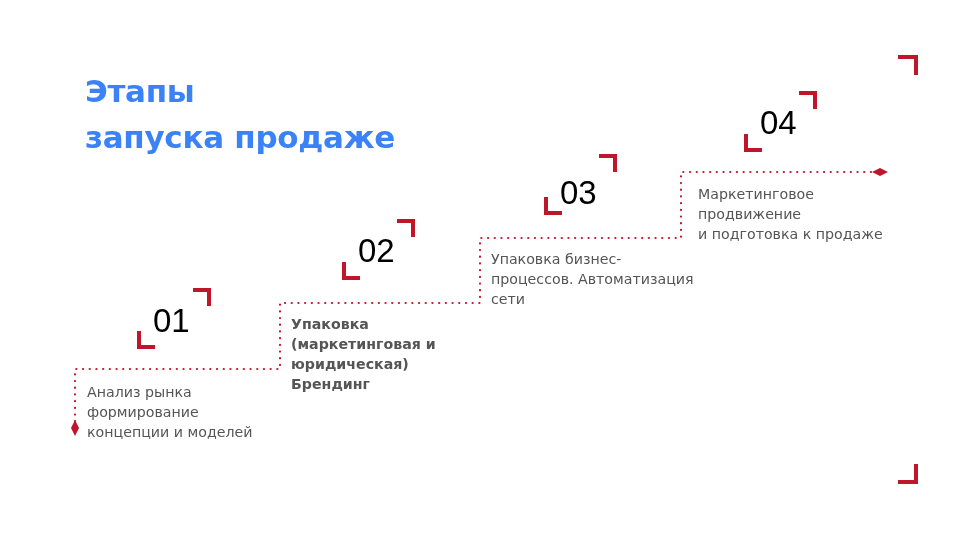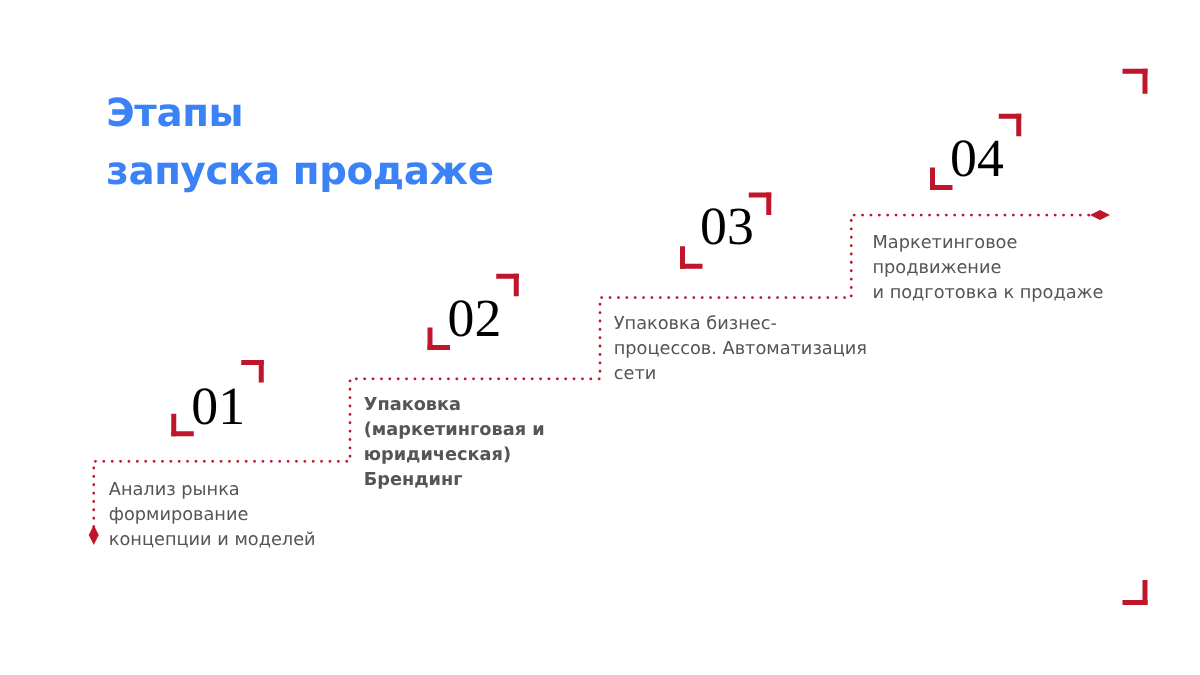--- a/index.html
+++ b/index.html
@@ -17,22 +17,22 @@
     .title span { display: block; }
     svg.path { position: absolute; left: 0; top: 0; }
     .bracket {
       position: absolute; width: 18px; height: 18px; box-sizing: border-box;
     }
     .bracket.tr { border-top: 4px solid #c0162c; border-right: 4px solid #c0162c; }
     .bracket.bl { border-bottom: 4px solid #c0162c; border-left: 4px solid #c0162c; }
     .bracket.br { border-bottom: 4px solid #c0162c; border-right: 4px solid #c0162c; }
     .num {
       position: absolute;
-      font-family: Liberation Serif, serif;
-      font-size: 43px; color: #000000; line-height: 1;
+      font-family: Liberation Sans, sans-serif;
+      font-size: 33px; color: #000000; line-height: 1;
     }
     .desc {
       position: absolute;
       font-family: "DejaVu Sans", sans-serif;
       font-size: 14.2px; line-height: 20px; color: #555555;
     }
     .desc span { display: block; white-space: nowrap; }
   </style>
 </head>
 <body>
@@ -62,21 +62,21 @@
 <div class="num" style="left:358px; top:234px;">02</div>
 <div class="desc" style="left:291px; top:314px;font-weight:bold;">
   <span>Упаковка</span>
   <span>(маркетинговая и</span>
   <span>юридическая)</span>
   <span>Брендинг</span>
 </div>
 
 <div class="bracket bl" style="left:544px; top:197px;"></div>
 <div class="bracket tr" style="left:599px; top:154px;"></div>
-<div class="num" style="left:560px; top:160px;text-align:right;">03</div>
+<div class="num" style="left:560px; top:176px;text-align:right;">03</div>
 <div class="desc" style="left:491px; top:249px;">
   <span>Упаковка бизнес-</span>
   <span>процессов. Автоматизация</span>
   <span>сети</span>
 </div>
 
 <div class="bracket bl" style="left:744px; top:134px;"></div>
 <div class="bracket tr" style="left:799px; top:91px;"></div>
 <div class="num" style="left:760px; top:106px;">04</div>
 <div class="desc" style="left:698px; top:184px;">

